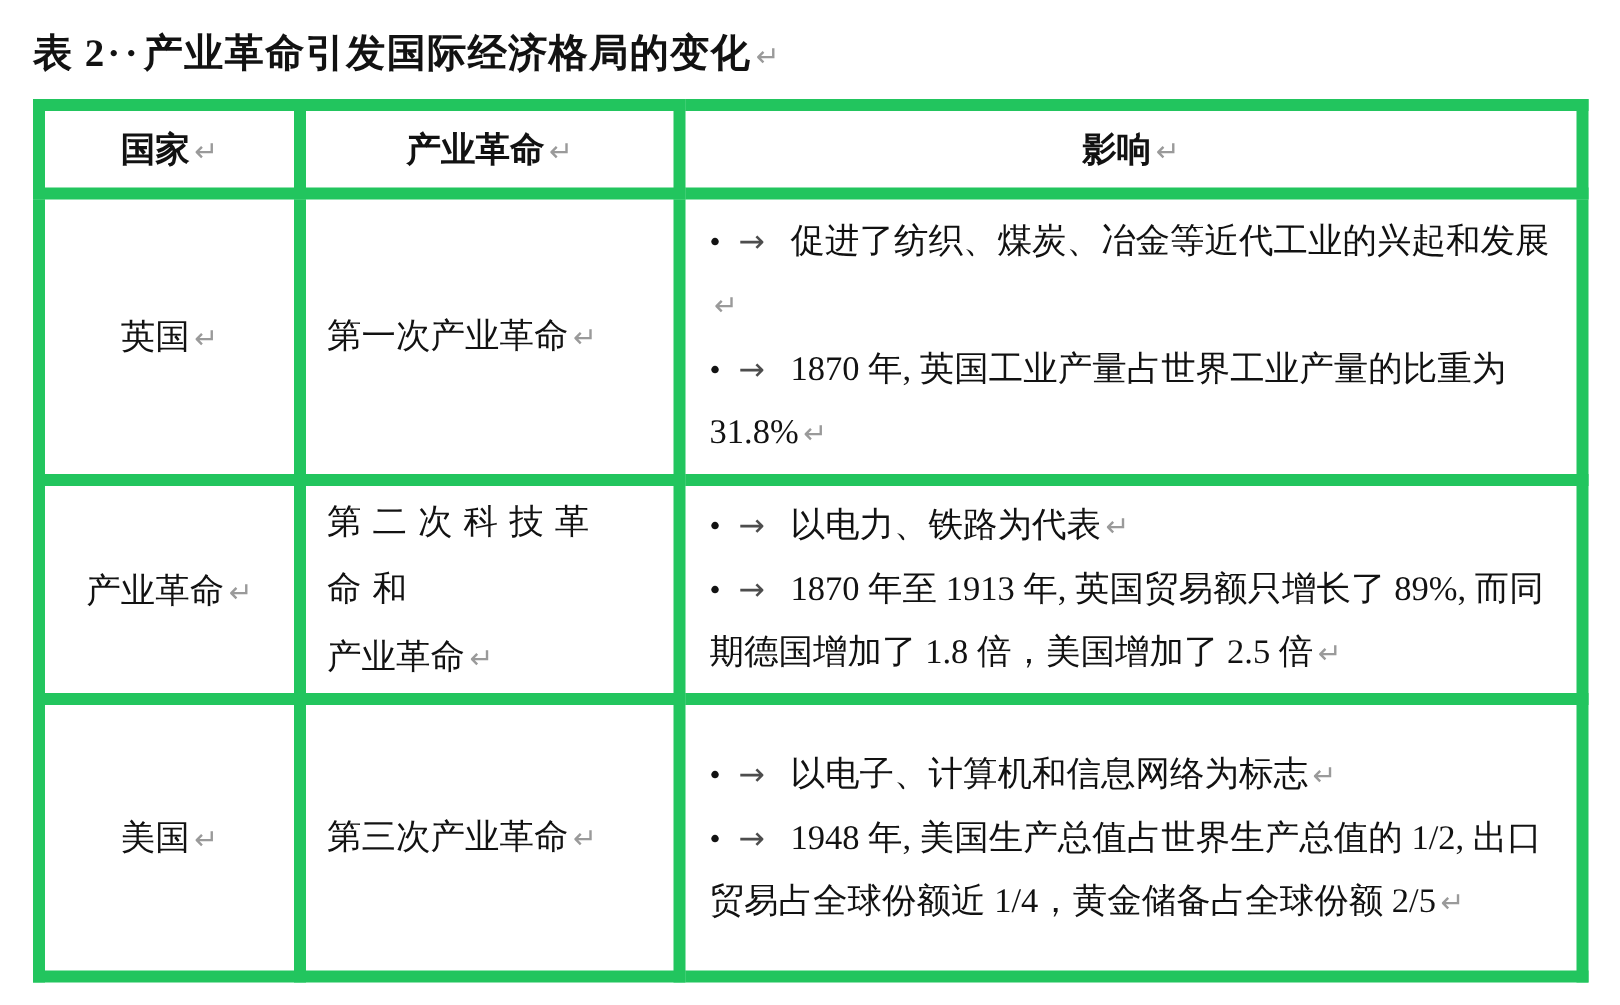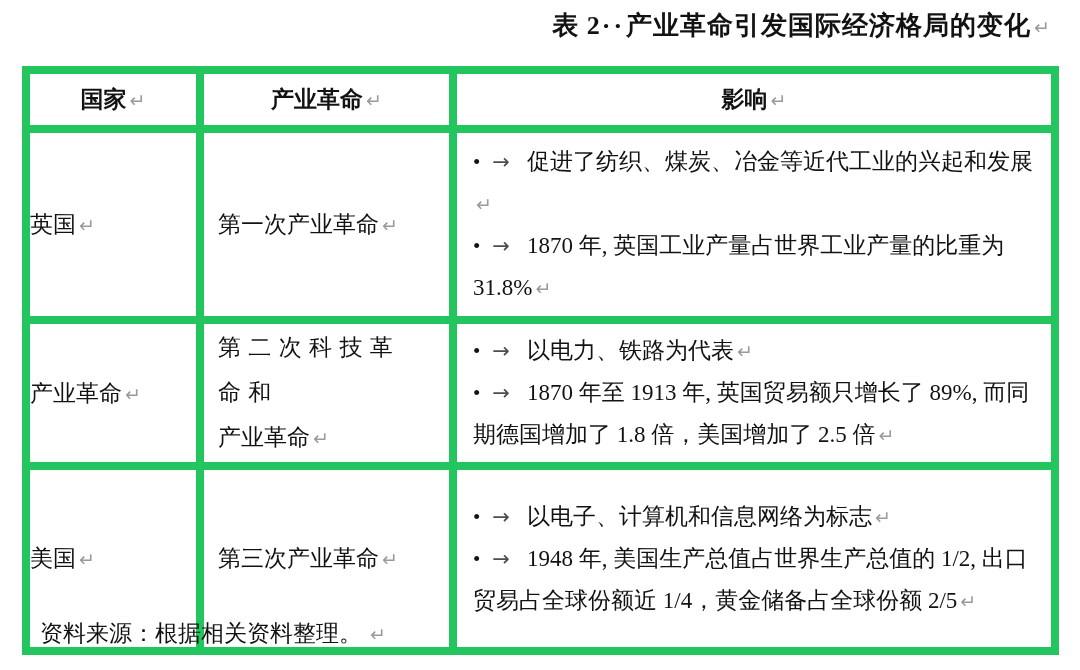--- a/index.html
+++ b/index.html
@@ -11,24 +11,24 @@
   }
   .page {
     position: relative;
     width: 1080px;
     height: 670px;
     background: #ffffff;
     overflow: hidden;
   }
   .doc-title {
     position: absolute;
-    top: 8px;
+    top: 18px;
     left: 22px;
     width: 1029px;
-    text-align: right;
+    text-align: left;
     font-size: 26px;
     font-weight: bold;
     letter-spacing: 1px;
     white-space: nowrap;
   }
   .title-dots {
     letter-spacing: 3px;
     padding: 0 1px;
   }
   table.data-table {
@@ -47,20 +47,21 @@
   .data-table th {
     height: 51px;
     font-size: 23px;
     font-weight: bold;
     text-align: center;
   }
   tr.r1 td { height: 175px; }
   tr.r2 td { height: 130px; }
   tr.r3 td { height: 169px; border-radius: 24px; }
   td.c-country {
+    text-align: center;
     font-size: 23px;
   }
   td.c-revolution {
     font-size: 23px;
     padding-left: 14px;
     padding-right: 20px;
     line-height: 45px;
   }
   td.c-revolution .spread {
     letter-spacing: 0.32em;
@@ -164,17 +165,14 @@
             <span class="bullet">•</span><span class="tab-arrow">→</span><span>以电子、计算机和信息网络为标志</span><span class="ret">↵</span>
           </div>
           <div class="impact">
             <span class="bullet">•</span><span class="tab-arrow">→</span><span>1948 年, 美国生产总值占世界生产总值的 1/2, 出口贸易占全球份额近 1/4，黄金储备占全球份额 2/5</span><span class="ret">↵</span>
           </div>
         </td>
       </tr>
     </tbody>
   </table>
 
-  <div class="source-note">
-    <span>资料来源：根据相关资料整理。</span><span class="ret">↵</span>
-  </div>
 
 </div>
 
 </body></html>

